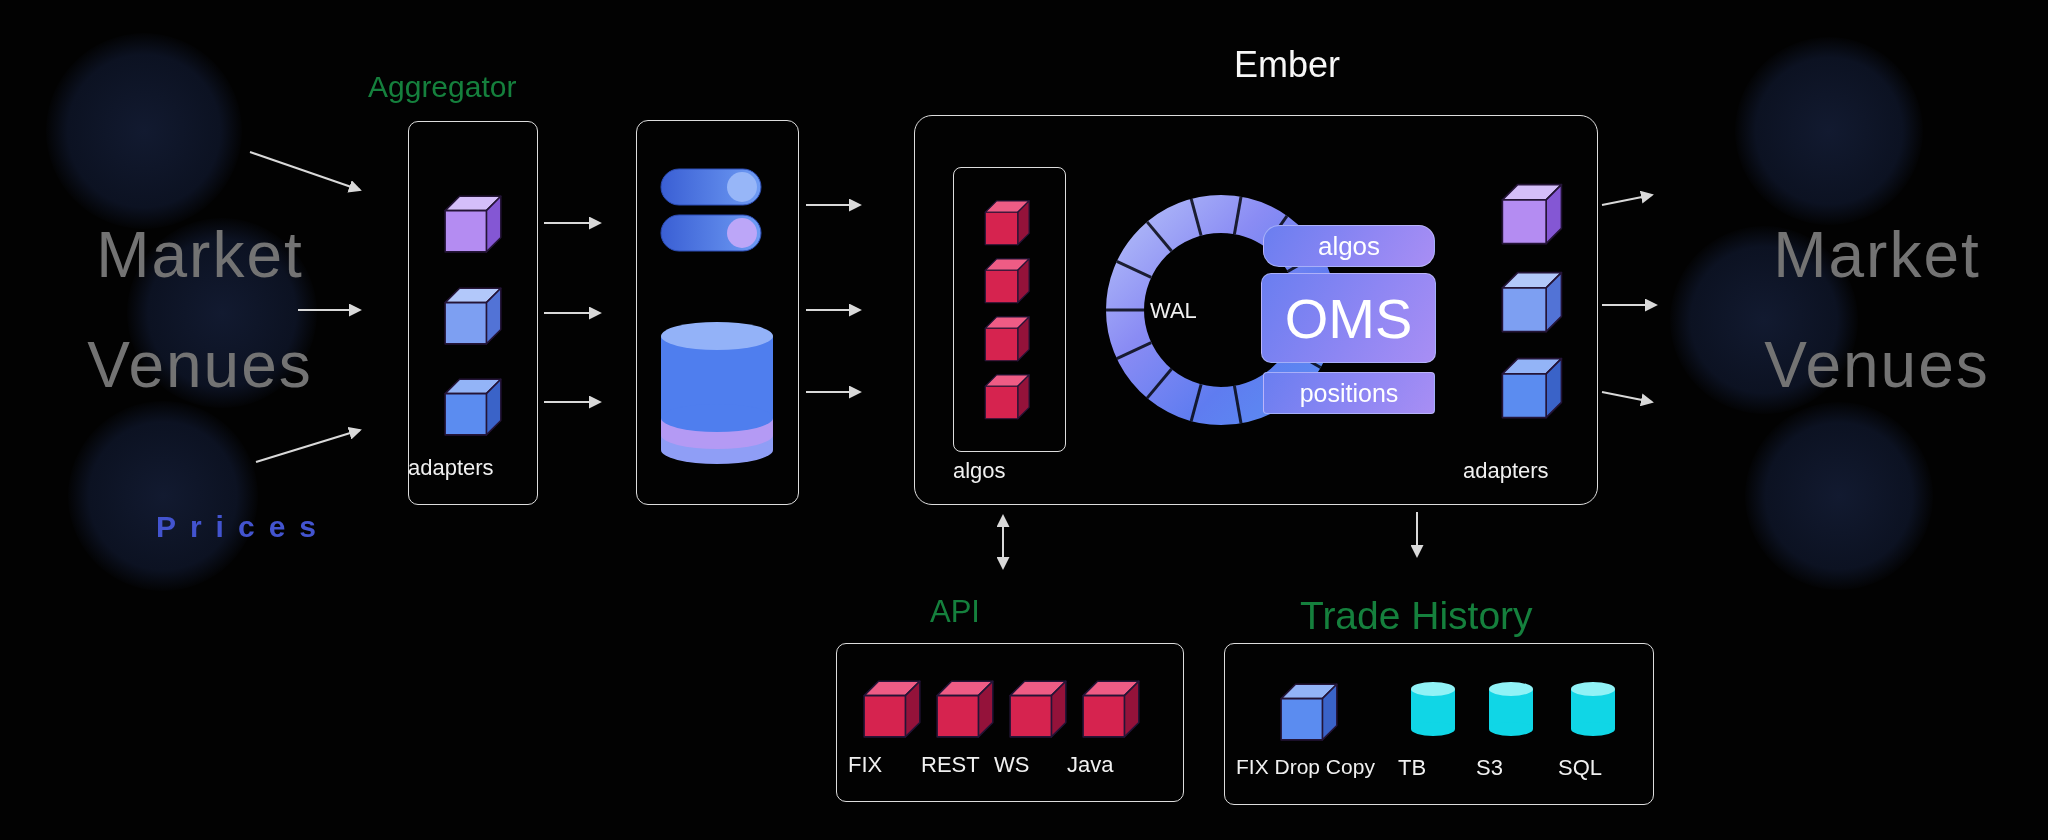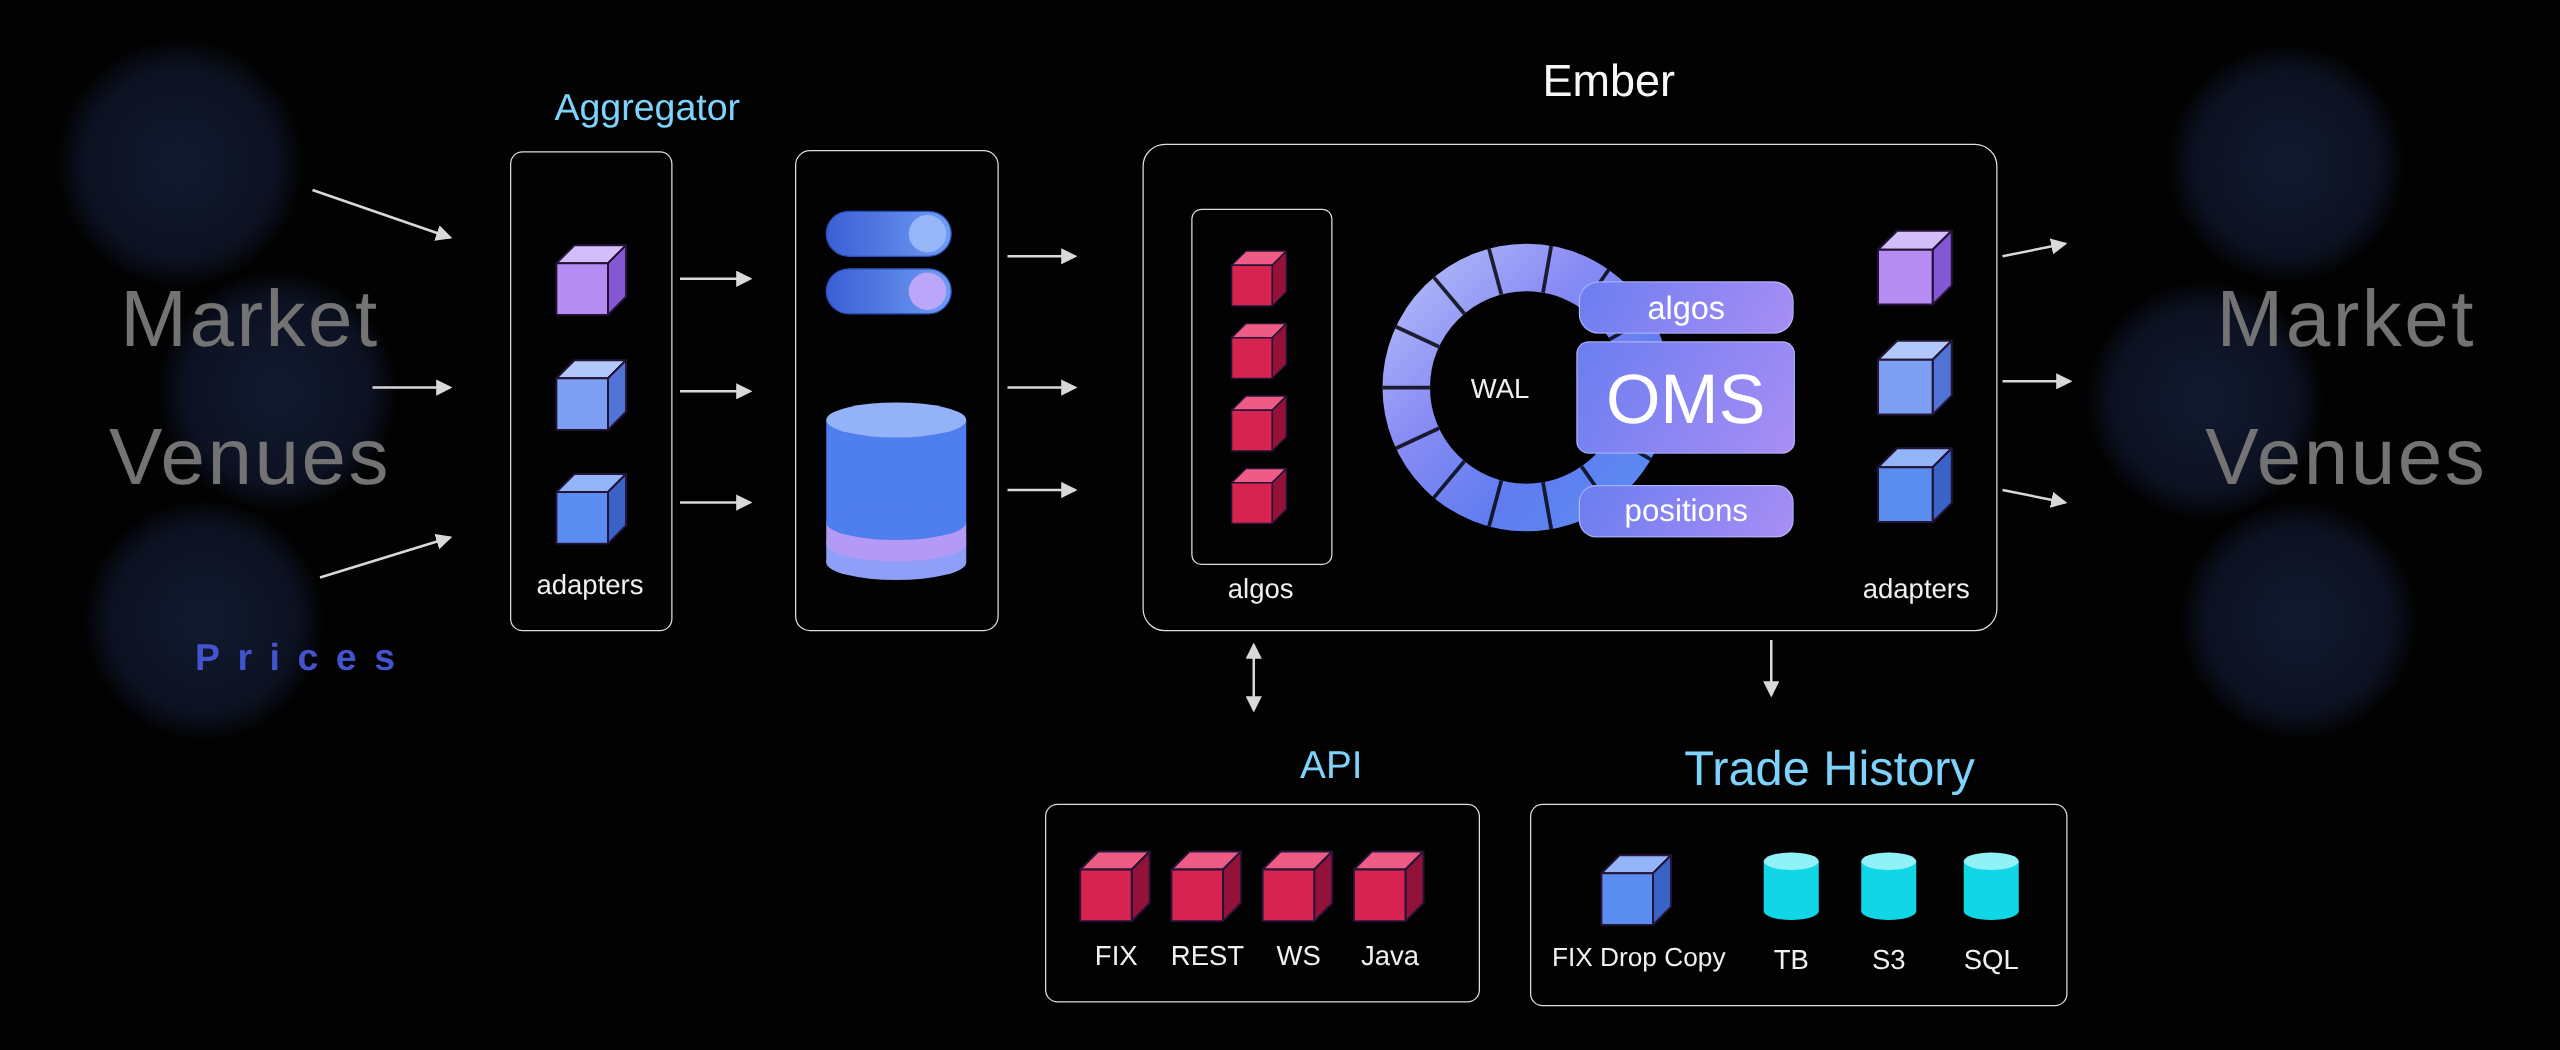--- a/index.html
+++ b/index.html
@@ -5,24 +5,24 @@
   html,body{margin:0;padding:0;background:#020202;}
   #canvas{
     position:relative;width:2048px;height:840px;overflow:hidden;
     background:#020202;font-family:"Liberation Sans",sans-serif;color:#eee;
   }
   .abs{position:absolute;}
   .blob{position:absolute;border-radius:50%;
     background:radial-gradient(circle,#121a30 0%,#0c1222 55%,rgba(8,12,24,0) 72%);}
   .venue-text{font-size:64px;line-height:110px;color:#737373;text-align:center;letter-spacing:2px;}
   .flow-label{font-size:30px;letter-spacing:14px;color:#4354cf;text-align:right;font-weight:bold;}
-  .section-title{font-size:30px;color:#7dd3fc;text-align:right;}
+  .section-title{font-size:30px;color:#15803d;text-align:left;}
   .big-title{font-size:36px;color:#f7f7f7;text-align:right;}
   .outline-box{position:absolute;border:1.5px solid rgba(240,240,240,.92);border-radius:12px;background:rgba(0,0,0,0);}
-  .small-label{font-size:22px;color:#f0f0f0;text-align:center;}
+  .small-label{font-size:22px;color:#f0f0f0;text-align:left;}
   .cube{position:absolute;display:block;}
   .cube use{stroke:#241437;stroke-width:1.5;}
   .cv-purple{--front:#b48cf2;--top:#d4bef9;--side:#8457d4;}
   .cv-lightblue{--front:#7d9ff2;--top:#b2c8fa;--side:#5273d6;}
   .cv-blue{--front:#5b8cf0;--top:#93b4f7;--side:#3a63c8;}
   .cv-red{--front:#d6234f;--top:#ee5c85;--side:#94123a;}
   .cyl{position:absolute;display:block;}
   .cyl-cyan{--body:#10d6e6;--cap:#90f2f6;}
   .grad-box{position:absolute;display:flex;align-items:center;justify-content:center;
     background:linear-gradient(120deg,#6a7ef0 0%,#8d86f3 55%,#a88ef4 100%);
@@ -171,21 +171,21 @@
     </g>
   </svg>
   <div class="abs small-label" style="left:1150px;top:298px;width:100px">WAL</div>
 
   <div class="grad-box" style="left:1263px;top:225px;width:170px;height:40px;border-radius:16px;font-size:26px">
     <span>algos</span>
   </div>
   <div class="grad-box" style="left:1261px;top:273px;width:173px;height:88px;border-radius:10px;font-size:56px">
     <span>OMS</span>
   </div>
-  <div class="grad-box" style="left:1263px;top:388px;width:170px;height:40px;border-radius:14px;font-size:25px">
+  <div class="grad-box" style="left:1263px;top:372px;width:170px;height:40px;border-radius:4px;font-size:25px">
     <span>positions</span>
   </div>
 
   <svg class="cube cv-purple" style="left:1498px;top:178px" width="70" height="70">
       <use href="#cube-sym"></use>
     </svg>
   <svg class="cube cv-lightblue" style="left:1498px;top:266px" width="70" height="70">
       <use href="#cube-sym"></use>
     </svg>
   <svg class="cube cv-blue" style="left:1498px;top:352px" width="70" height="70">

